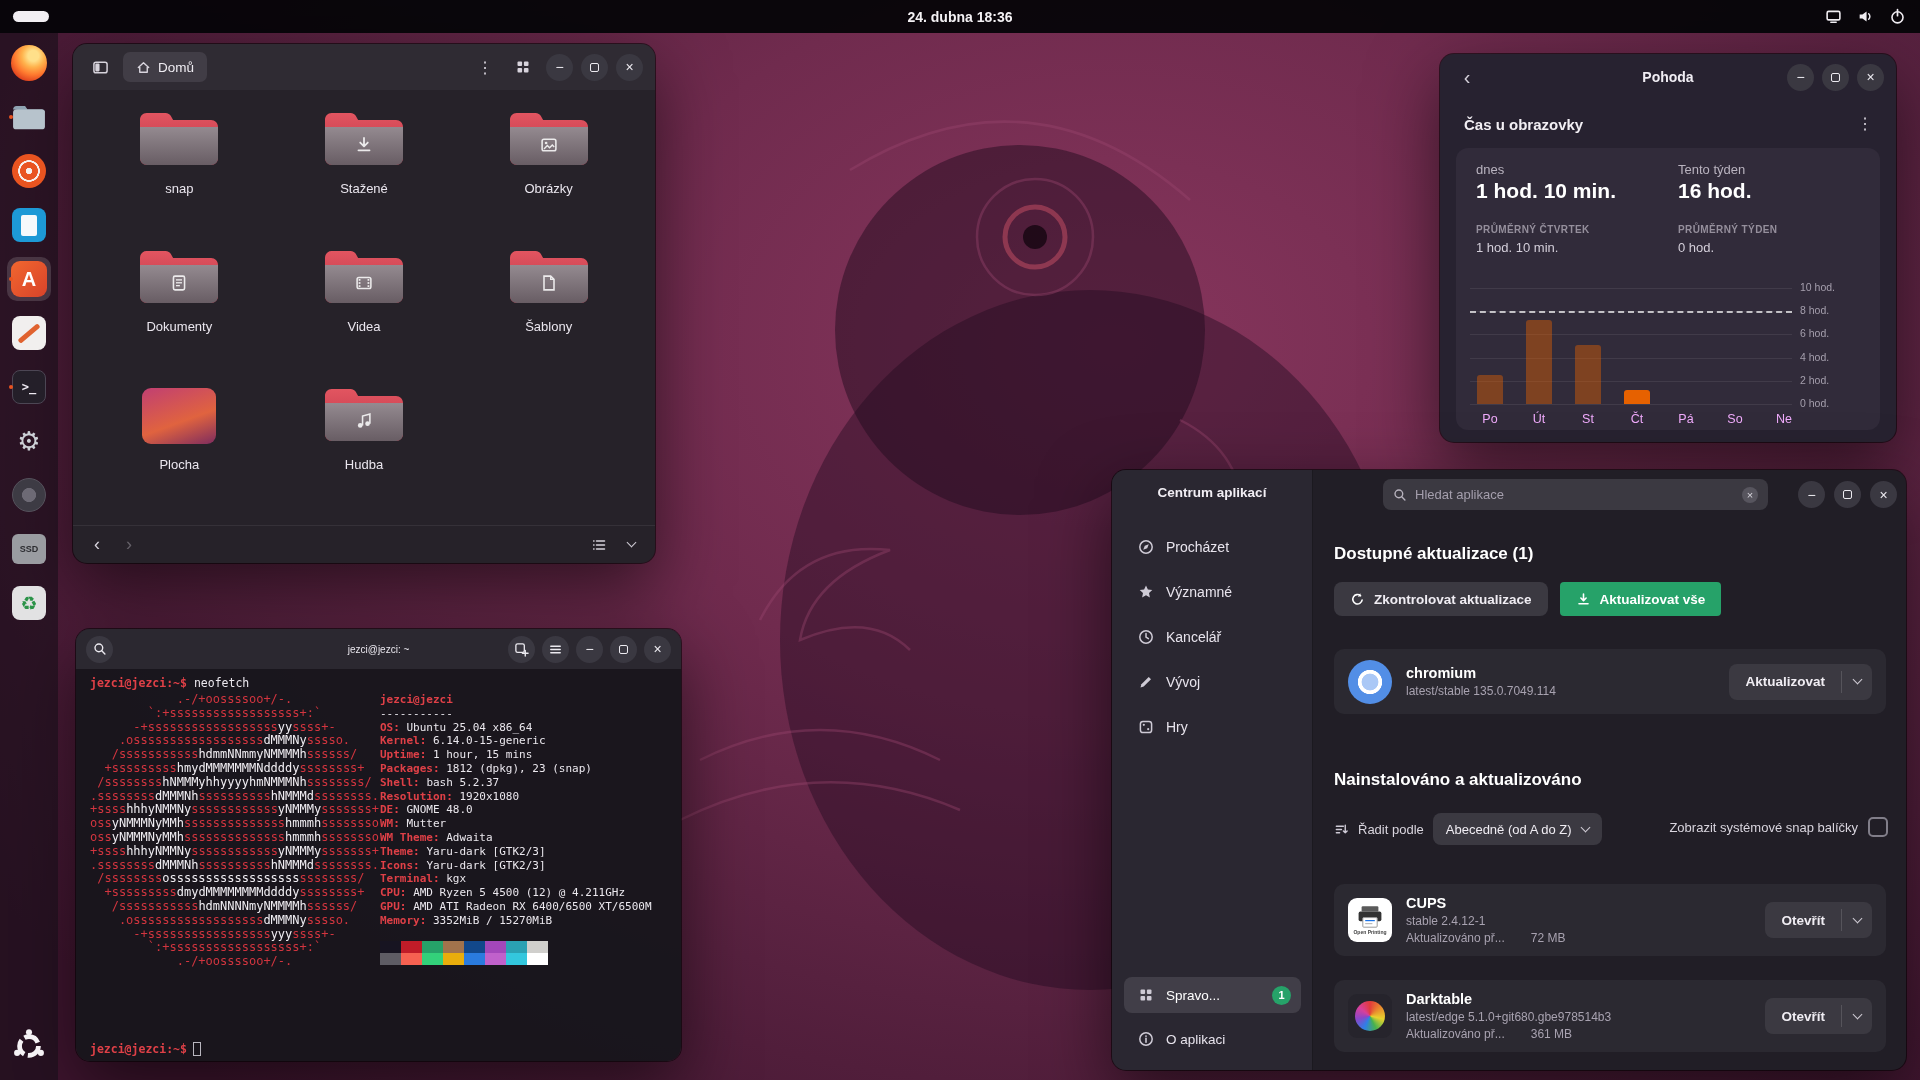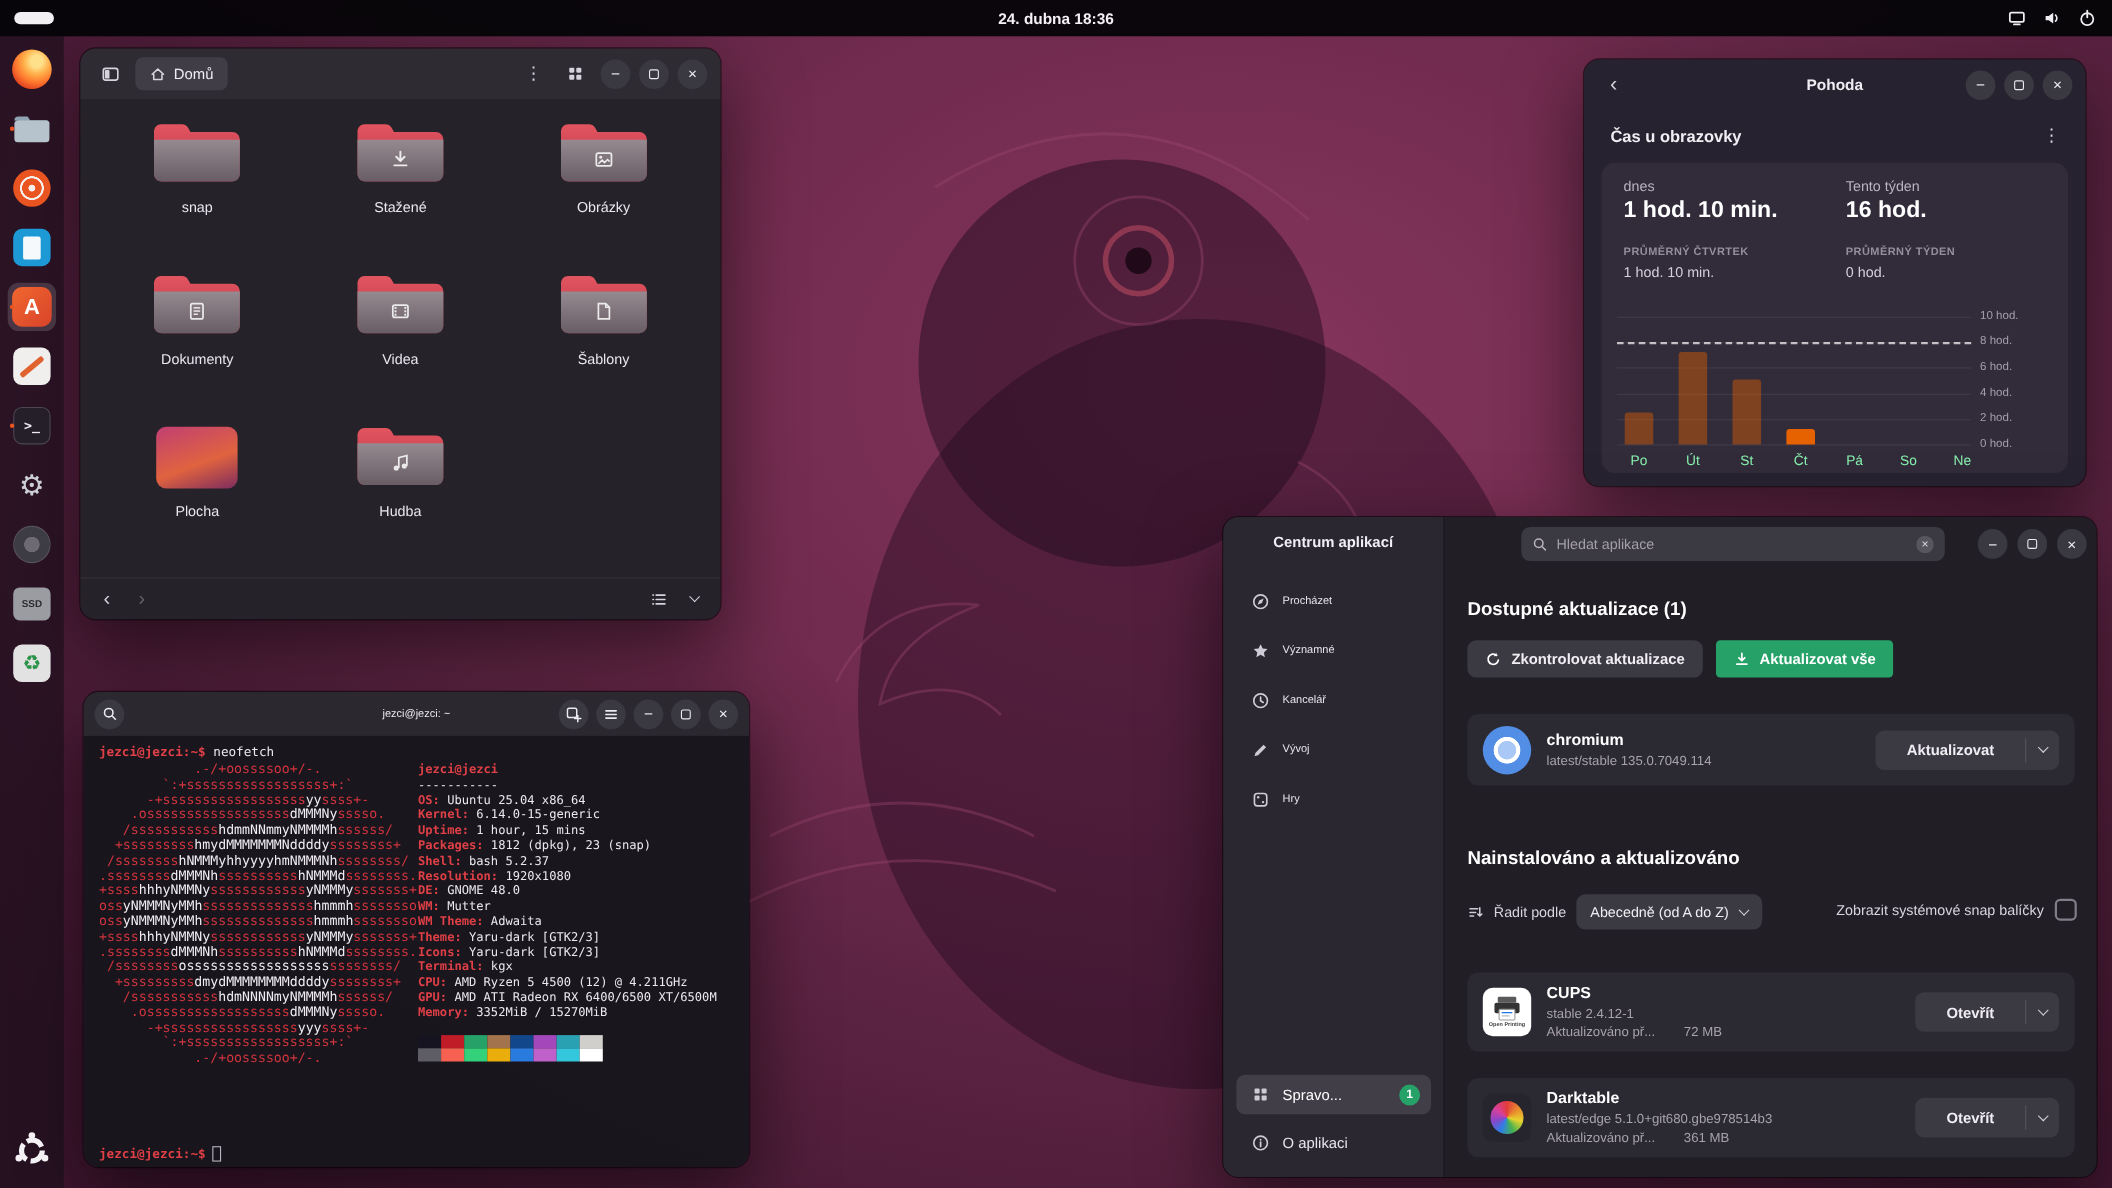--- a/index.html
+++ b/index.html
@@ -64,21 +64,21 @@
 #wb-kebab{position:absolute;right:16px;top:54px}
 #wb-card{position:absolute;left:16px;top:94px;width:424px;height:282px;background:#312b3a;border-radius:12px}
 .wb-lab{position:absolute;font-size:13px;color:#b9b3bf}
 .wb-big{position:absolute;font-size:21px;font-weight:bold;color:#fff}
 .wb-caps{position:absolute;font-size:10px;letter-spacing:.4px;color:#958f9c;font-weight:bold}
 .wb-sm{position:absolute;font-size:13px;color:#d4cfda}
 .wb-grid{position:absolute;left:14px;width:322px;height:1px;background:rgba(255,255,255,.08)}
 .wb-goal{position:absolute;left:14px;width:322px;border-top:2px dashed rgba(255,255,255,.7)}
 .wb-ytick{position:absolute;left:344px;font-size:10.5px;color:#a59fad}
 .wb-bar{position:absolute;width:26px;border-radius:3px 3px 0 0}
-.wb-xlabel{position:absolute;top:264px;width:48px;text-align:center;font-size:12.5px;color:#86efac}
+.wb-xlabel{position:absolute;top:264px;width:48px;text-align:center;font-size:12.5px;color:#f0abfc}
 
 #win-term{left:76px;top:629px;width:605px;height:432px;background:rgba(24,22,28,.97)}
 #win-term .titlebar{height:40px;background:#2b2830;padding:0 10px}
 #win-term .wtitle{position:absolute;left:0;right:0;text-align:center;font-weight:normal;font-size:10px;color:#e9e6ed}
 #win-term .tbuttons{position:absolute;right:10px;display:flex;gap:7px}
 #term-search{position:absolute;left:10px}
 #term-body{position:absolute;left:0;right:0;top:40px;bottom:0;font-family:"DejaVu Sans Mono",monospace}
 #term-cmdline{position:absolute;left:14px;top:7px;font-size:11.5px}
 #term-art{position:absolute;left:14px;top:24px;font-size:12px;line-height:13.8px;font-family:"DejaVu Sans Mono",monospace}
 #term-info{position:absolute;left:304px;top:24px;font-size:11px}
@@ -90,21 +90,21 @@
 .tpal{display:flex;margin-top:0}
 .tpal.first{margin-top:13px}
 .tpal span{display:block;width:21px;height:12px}
 #term-prompt2{position:absolute;left:14px;top:373px;font-size:11.5px;display:flex;align-items:center;gap:6px}
 .cursor{display:inline-block;width:8px;height:14px;border:1px solid #b9b6bf}
 
 #win-ac{left:1112px;top:470px;width:794px;height:600px;background:#211e26}
 #ac-sidebar{position:absolute;left:0;top:0;bottom:0;width:201px;background:#2a2731;border-right:1px solid rgba(0,0,0,.35)}
 #ac-sb-title{position:absolute;top:15px;left:0;right:0;text-align:center;font-weight:bold;font-size:13.5px;color:#f1eef4}
 #ac-items{position:absolute;top:54px;left:0;right:0}
-.sbitem{display:flex;align-items:center;height:45px;padding-left:26px;gap:12px;font-size:10px;color:#e8e4ed}
+.sbitem{display:flex;align-items:center;height:45px;padding-left:26px;gap:12px;font-size:14px;color:#e8e4ed}
 .sbitem .ic{width:16px;height:16px;color:#cfcbd6}
 #ac-manage{position:absolute;left:12px;width:177px;top:507px;height:36px;border-radius:8px;background:#413e48;display:flex;align-items:center;padding-left:14px;gap:12px;font-size:13.5px}
 #ac-manage .badge{margin-left:auto;margin-right:10px;min-width:19px;height:19px;border-radius:10px;background:#26a269;color:#fff;font-size:11px;font-weight:bold;display:flex;align-items:center;justify-content:center;padding:0 5px}
 #ac-about{position:absolute;left:12px;width:177px;top:552px;height:34px;display:flex;align-items:center;padding-left:14px;gap:12px;font-size:13.5px;color:#e8e4ed}
 #ac-main{position:absolute;left:201px;right:0;top:0;bottom:0}
 .acsearch{position:absolute;left:70px;top:9px;width:385px;height:31px;border-radius:8px;background:#3b3941;display:flex;align-items:center;padding:0 10px;gap:8px}
 .acsearch .ic{width:14px;height:14px;color:#b7b2bd}
 .acsearch .ph{font-size:13px;color:#a59fad;flex:1}
 .clearbtn{width:16px;height:16px;border-radius:50%;background:#57555e;color:#d8d5dd;font-size:11px;display:flex;align-items:center;justify-content:center}
 #ac-main .tbuttons{position:absolute;right:9px;top:11px;display:flex;gap:9px}
@@ -120,21 +120,21 @@
 .ic-cups svg{width:30px;height:24px}
 .ic-cups .cap{font-size:5px;color:#444;font-weight:bold}
 .ic-darktable{background:#26242c;display:flex;align-items:center;justify-content:center}
 .ic-darktable i{display:block;width:30px;height:30px;border-radius:50%;background:conic-gradient(#e23b3b,#e88b2e,#e8d22e,#47b24e,#2e7fe8,#8b46c8,#d8409b,#e23b3b)}
 .actext{flex:1;min-width:0}
 .acname{font-size:14.5px;font-weight:bold;color:#fff}
 .acver{font-size:12px;color:#a8a2b0;margin-top:3px}
 .acupd{font-size:12px;color:#a8a2b0;margin-top:3px;display:flex}
 .acsize{margin-left:26px}
 .splitbtn{display:flex;align-items:center;height:36px;border-radius:8px;background:#3b3941;flex:0 0 auto}
-.splitbtn .lbl{padding:0 28px;font-size:13.5px;font-weight:bold;color:#f0edf3}
+.splitbtn .lbl{padding:0 16px;font-size:13.5px;font-weight:bold;color:#f0edf3}
 .splitbtn .div{width:1px;height:22px;background:rgba(255,255,255,.14)}
 .splitbtn .chv{width:30px;display:flex;align-items:center;justify-content:center}
 #ac-sortrow{position:absolute;left:21px;top:342px;height:34px;display:flex;align-items:center;gap:9px}
 #ac-sortrow .ic{width:15px;height:15px;color:#cfcbd6}
 #ac-sortlabel{font-size:13px;color:#d9d5de}
 .acdrop{height:32px;border-radius:8px;background:#3b3941;display:flex;align-items:center;gap:10px;padding:0 13px;font-size:13px;color:#f0edf3}
 #ac-snap-label{position:absolute;right:48px;top:350px;font-size:13px;color:#d9d5de}
 .accheck{position:absolute;right:18px;top:347px;width:20px;height:20px;border-radius:5px;border:2px solid #817e89;background:transparent}
 </style>
 </head>

